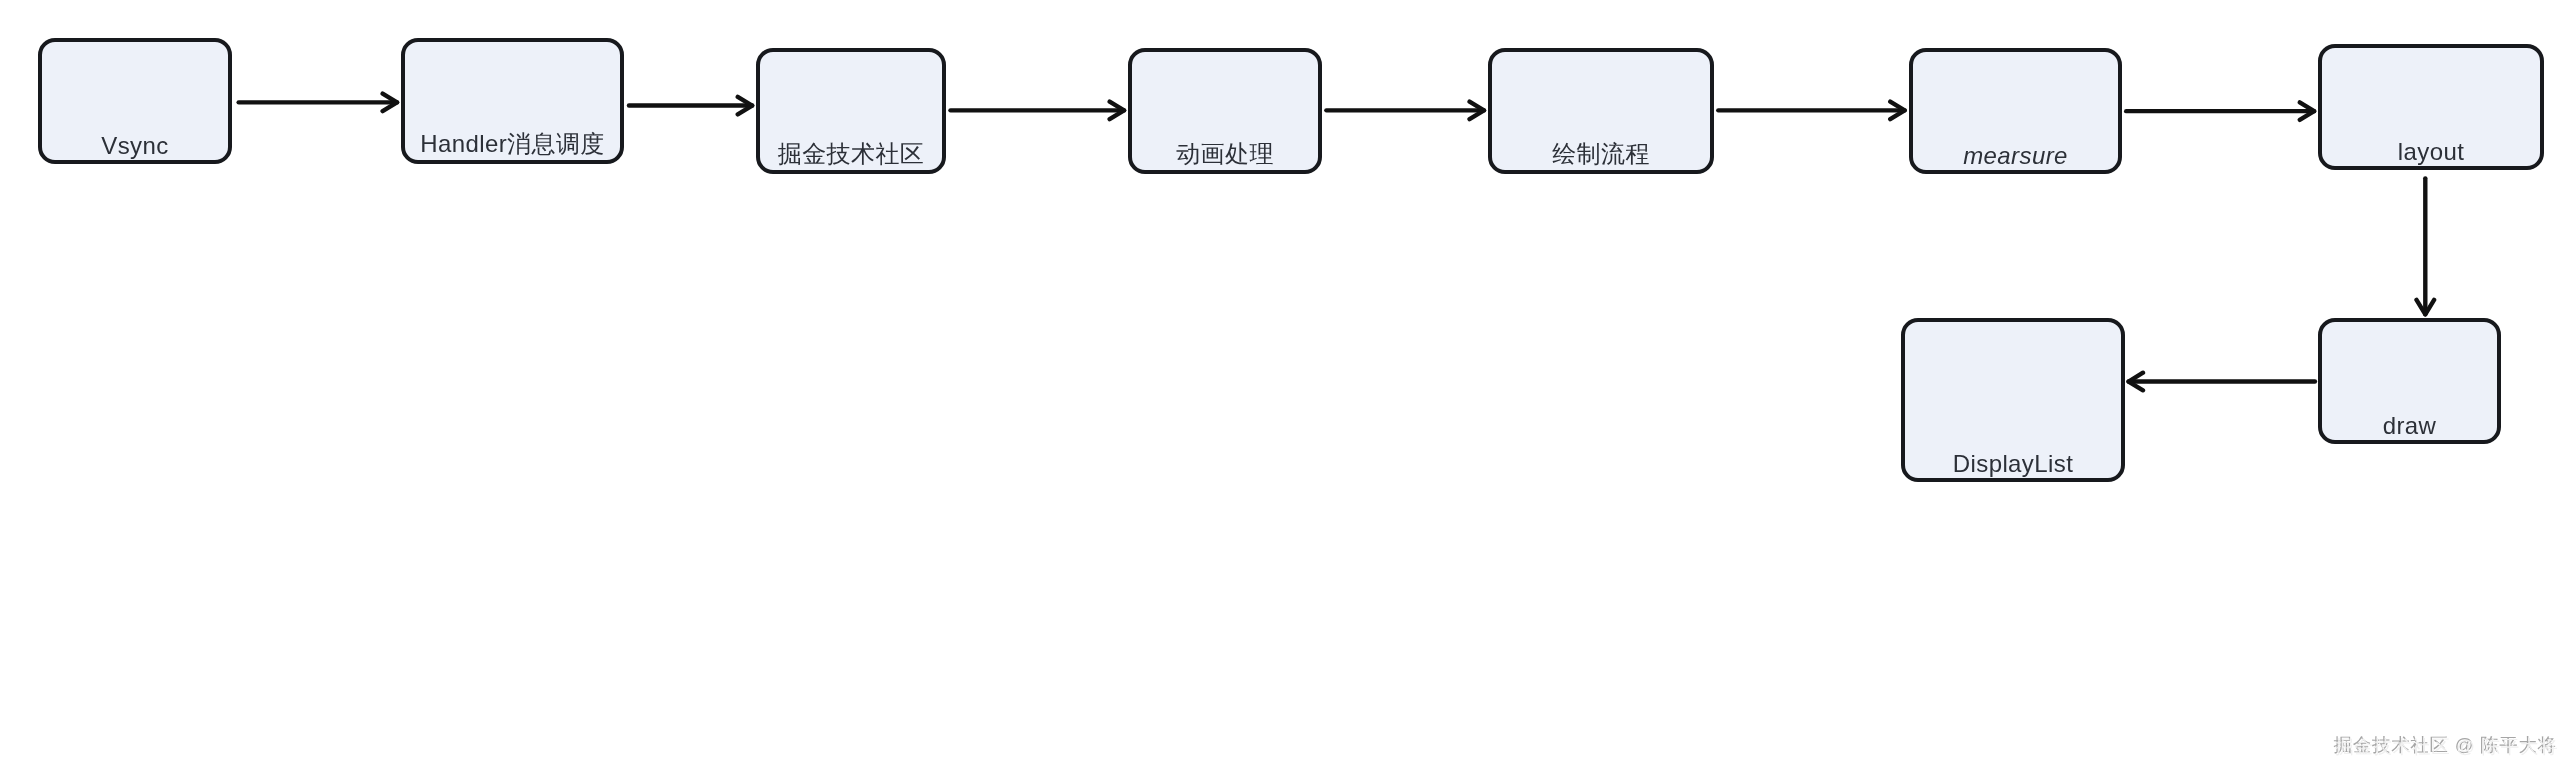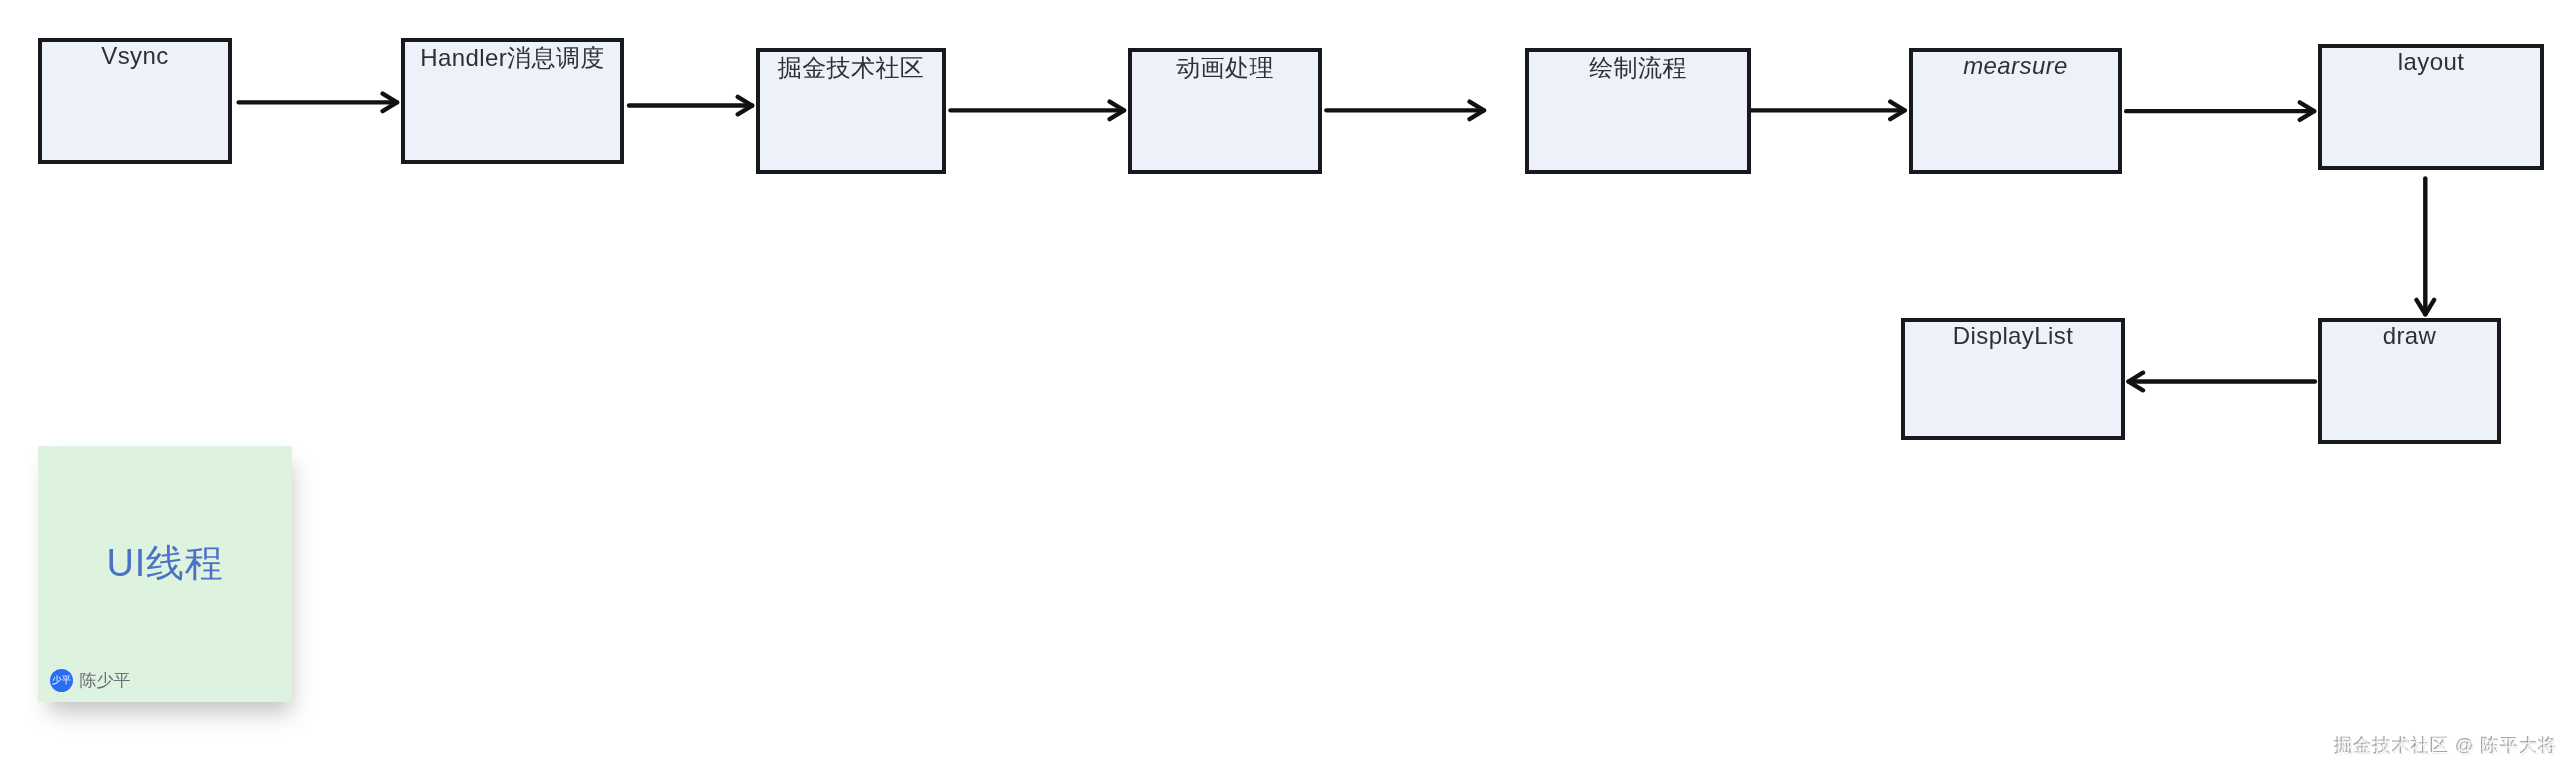--- a/index.html
+++ b/index.html
@@ -27,23 +27,23 @@
     stroke-width: 5.5;
     fill: none;
     stroke-linecap: round;
     stroke-linejoin: round;
   }
   .node {
     position: absolute;
     box-sizing: border-box;
     background: var(--node-fill, #edf1f9);
     border: 4px solid var(--node-border, #17191d);
-    border-radius: 0;
+    border-radius: 17px;
     display: flex;
-    align-items: flex-start;
+    align-items: flex-end;
     justify-content: center;
   }
   .node-label {
     color: var(--node-text-color, #2c3038);
     font-size: 24px;
     letter-spacing: 0.4px;
     white-space: nowrap;
   }
   #group-box {
     position: absolute;
@@ -124,41 +124,34 @@
       </div>
       <div class="node" style="left: 401px; top: 38px; width: 223px; height: 126px;">
         <span class="node-label">Handler消息调度</span>
       </div>
       <div class="node" style="left: 756px; top: 48px; width: 190px; height: 126px;">
         <span class="node-label">掘金技术社区</span>
       </div>
       <div class="node" style="left: 1128px; top: 48px; width: 194px; height: 126px;">
         <span class="node-label">动画处理</span>
       </div>
-      <div class="node" style="left: 1488px; top: 48px; width: 226px; height: 126px; margin-left: 37px;">
+      <div class="node" style="left: 1488px; top: 48px; width: 226px; height: 126px;">
         <span class="node-label">绘制流程</span>
       </div>
       <div class="node" style="left: 1909px; top: 48px; width: 213px; height: 126px; font-style: italic;">
         <span class="node-label">mearsure</span>
       </div>
       <div class="node" style="left: 2318px; top: 44px; width: 226px; height: 126px;">
         <span class="node-label">layout</span>
       </div>
-      <div class="node" style="left: 1901px; top: 318px; width: 224px; height: 122px;">
+      <div class="node" style="left: 1901px; top: 318px; width: 224px; height: 164px;">
         <span class="node-label">DisplayList</span>
       </div>
       <div class="node" style="left: 2318px; top: 318px; width: 183px; height: 126px;">
         <span class="node-label">draw</span>
       </div>
     </div>
 
-  <div id="group-box" style="left: 38px; top: 446px; width: 254px; height: 256px;">
-    <div id="group-title">UI线程</div>
-    <div id="author-row">
-      <span id="author-avatar">少平</span>
-      <span id="author-name">陈少平</span>
-    </div>
-  </div>
 
   <div id="watermark">掘金技术社区 @ 陈平大将</div>
 
 </div>
 
 
 </body></html>

